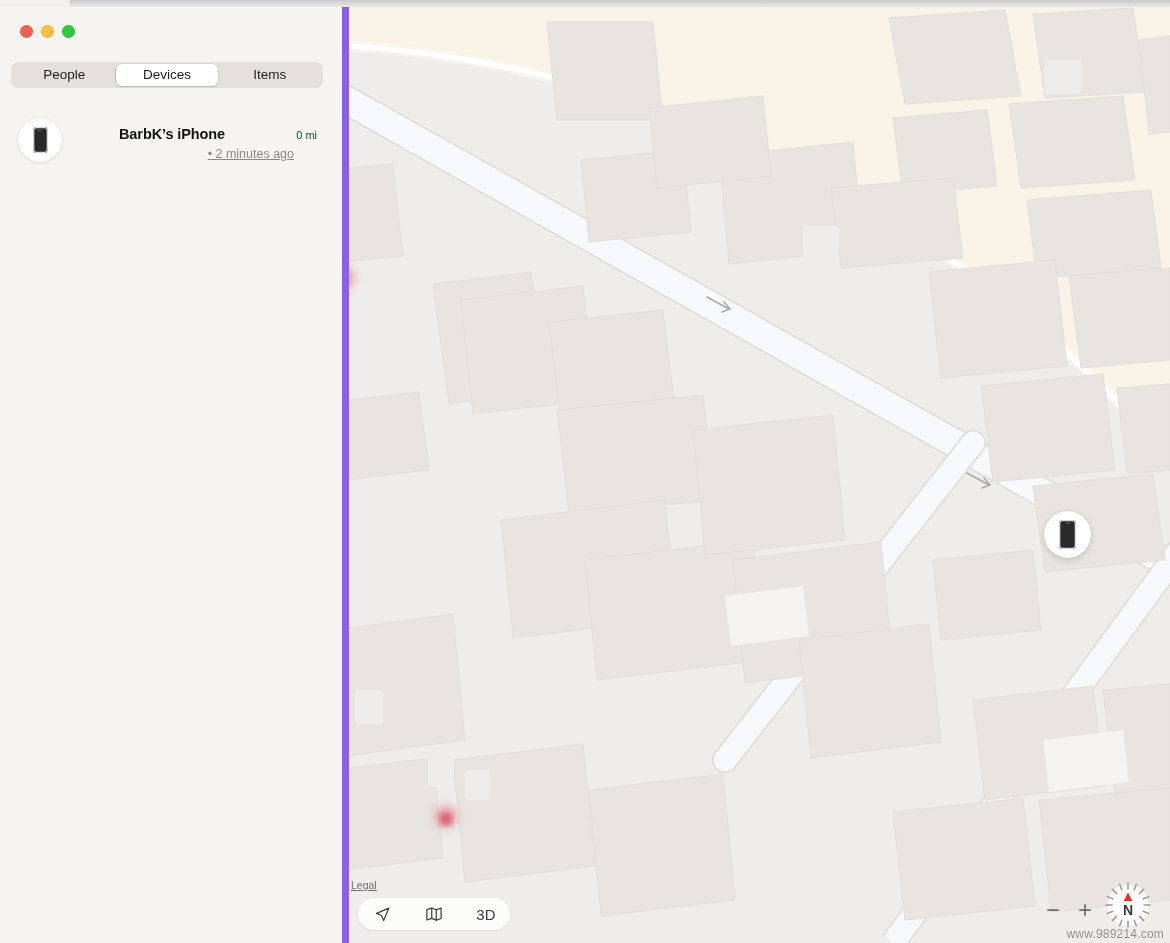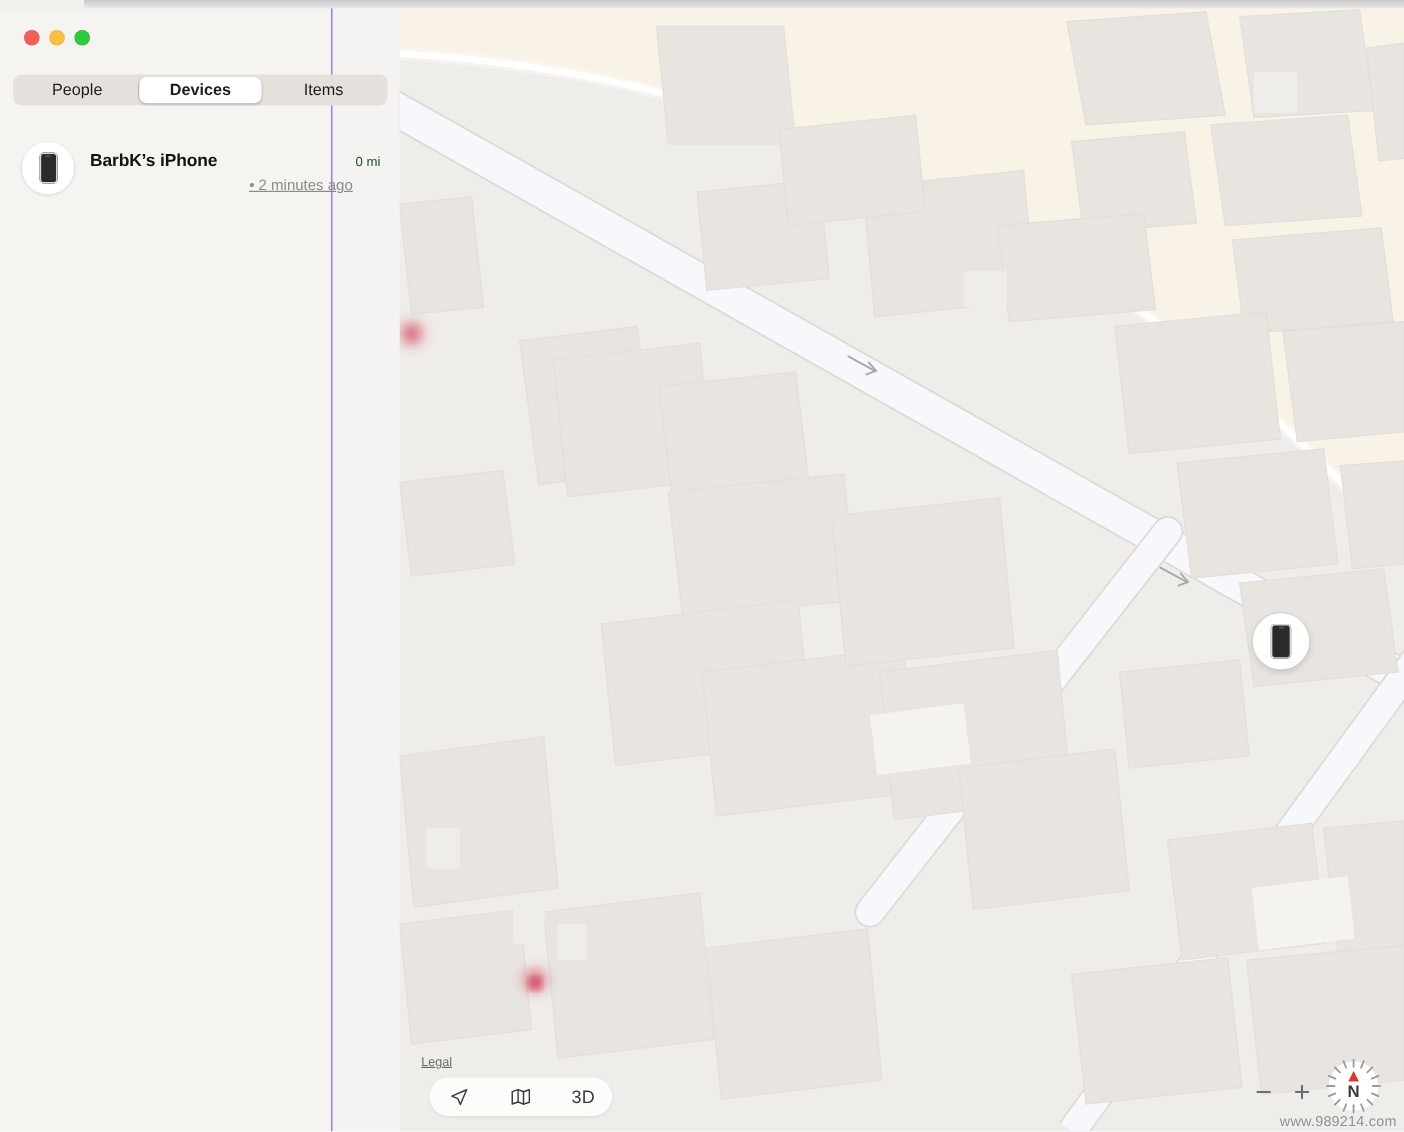--- a/index.html
+++ b/index.html
@@ -35,25 +35,25 @@
     width: 70px;
     height: 7px;
     background: #f2f0ee;
     z-index: 61;
   }
 
   
   .sidebar {
     position: absolute;
     top: 0; left: 0;
-    width: 277px;
+    width: 349px;
     height: 943px;
     background: #f6f4f1;
     z-index: 40;
-    border-right: 1px solid #8b5cf6;
+    border-right: 7px solid #8b5cf6;
     box-sizing: border-box;
   }
 
   .traffic-lights {
     position: absolute;
     top: 25px;
     left: 20px;
     display: flex;
     gap: 8px;
   }
@@ -88,21 +88,21 @@
     font-size: 13.5px;
     color: #1d1d1f;
     border-radius: 6px;
     position: relative;
     cursor: default;
     user-select: none;
   }
   .seg-item.selected {
     background: #ffffff;
     box-shadow: 0 0 0 0.5px rgba(0,0,0,.07), 0 1px 2px rgba(0,0,0,.16);
-    font-weight: 700;
+    font-weight: 400;
   }
   .seg-divider {
     position: absolute;
     right: 0;
     top: 4px;
     width: 1px;
     height: 14px;
     background: #cbc7c2;
   }
 
@@ -159,20 +159,21 @@
     flex: 1 1 auto;
     min-width: 0;
   }
   .device-name {
     font-size: 14.5px;
     font-weight: bold;
     color: #121212;
     letter-spacing: -0.1px;
     line-height: 17px;
     white-space: nowrap;
+    margin-left: 44px;
   }
   .device-sub {
     margin-top: 4px;
     font-size: 12.5px;
     color: #8c8a87;
     text-align: right;
     padding-right: 25px;
     line-height: 15px;
     white-space: nowrap;
     text-decoration: underline;

